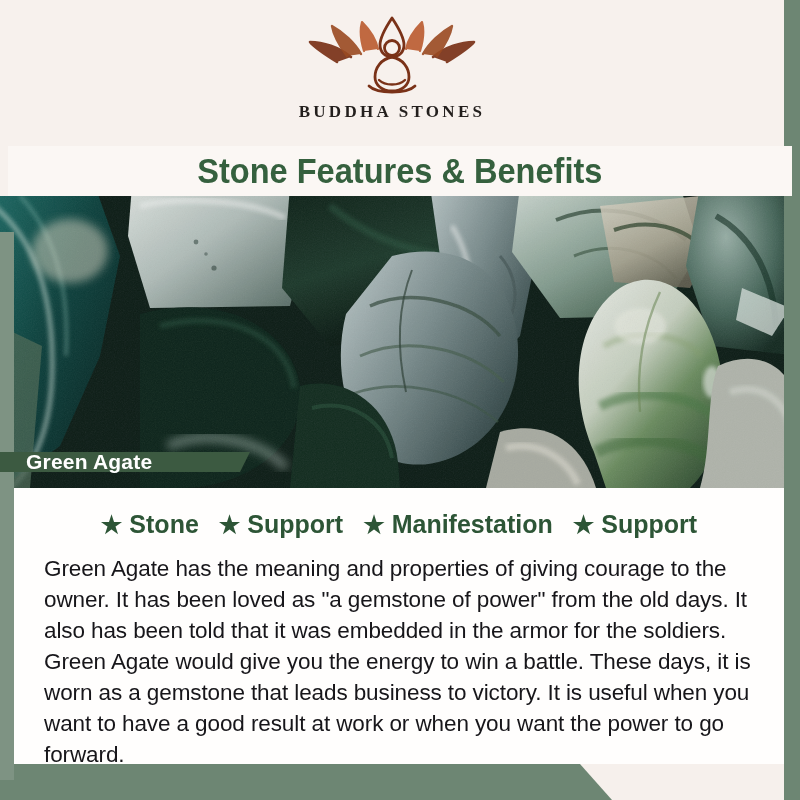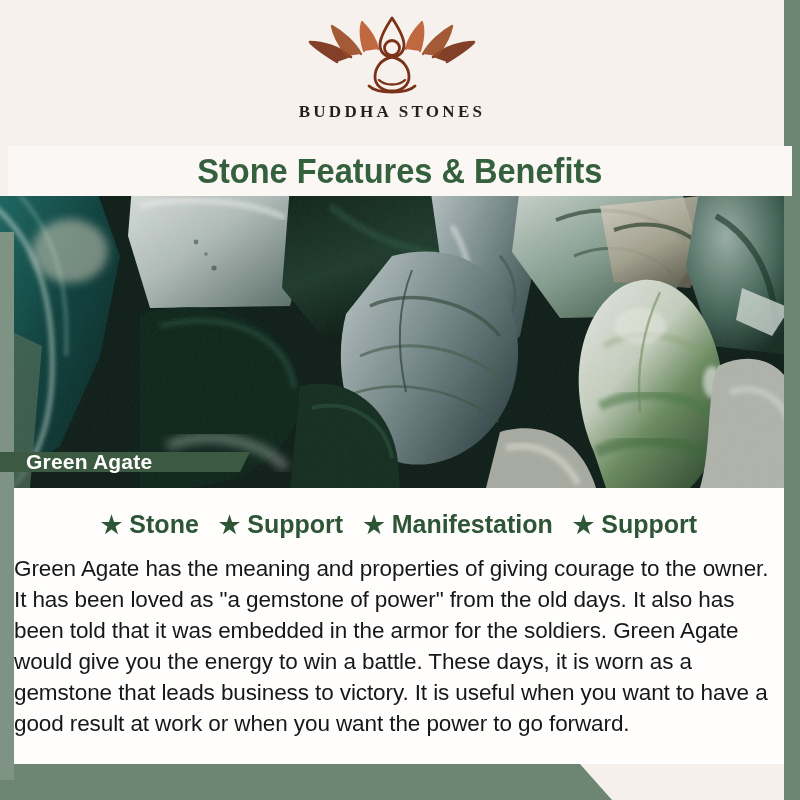--- a/index.html
+++ b/index.html
@@ -96,21 +96,21 @@
     gap:20px; margin-top:4px;
   }
   .feature{
     display:flex; align-items:center; gap:7px;
     font-family:"Liberation Sans Narrow","Liberation Sans", sans-serif;
     font-size:25px; font-weight:700; color:#2d5536; white-space:nowrap;
   }
   .feature .star{ font-size:24px; line-height:1; color:#2d5536; }
 
   .body-text{
-    margin:14px 10px 0 0;
+    margin:14px 10px 0 30px;
     font-family:"Liberation Sans Narrow","Liberation Sans", sans-serif;
     font-size:22.5px; line-height:1.38; color:#17161a;
     letter-spacing:-0.1px;
     text-align:left;
   }
 </style>
 </head>
 <body>
 
 <div class="page"></div>

